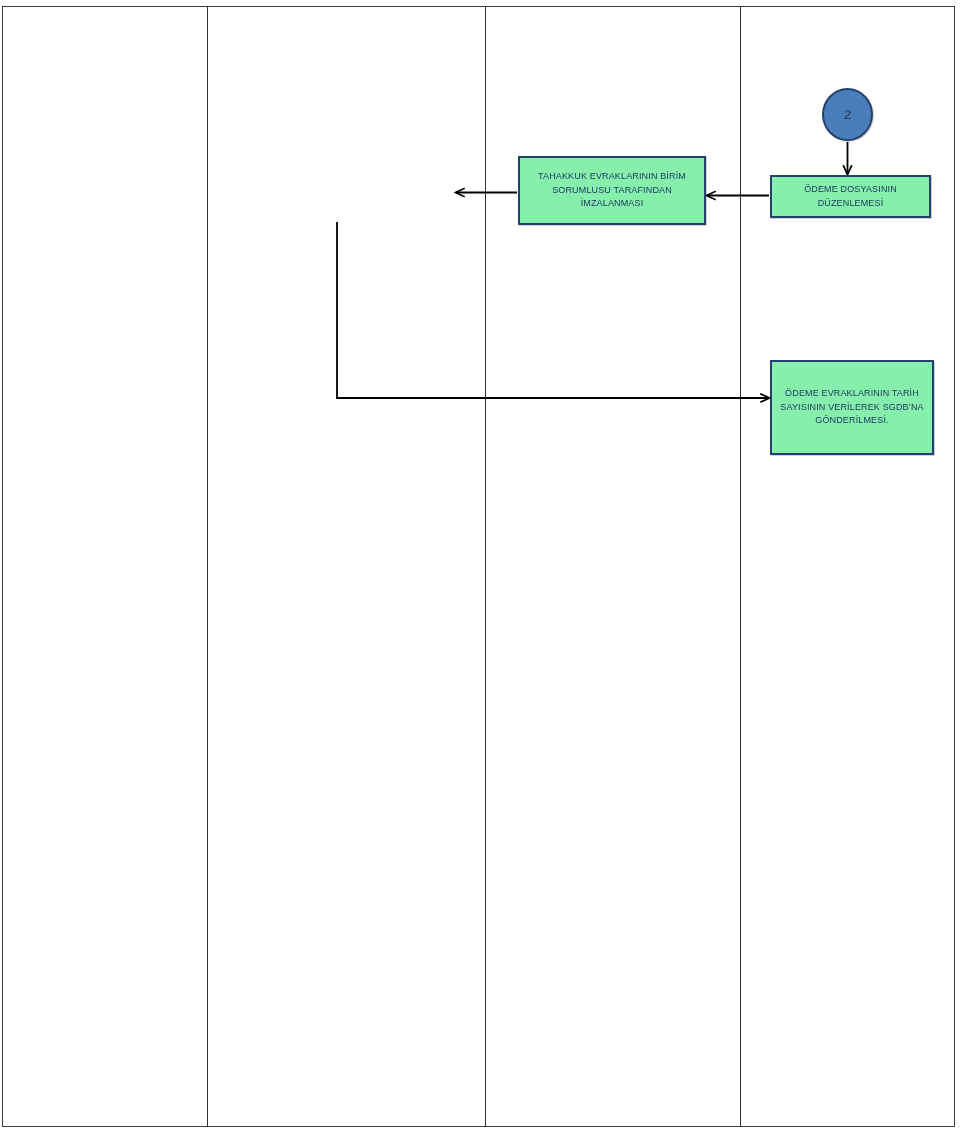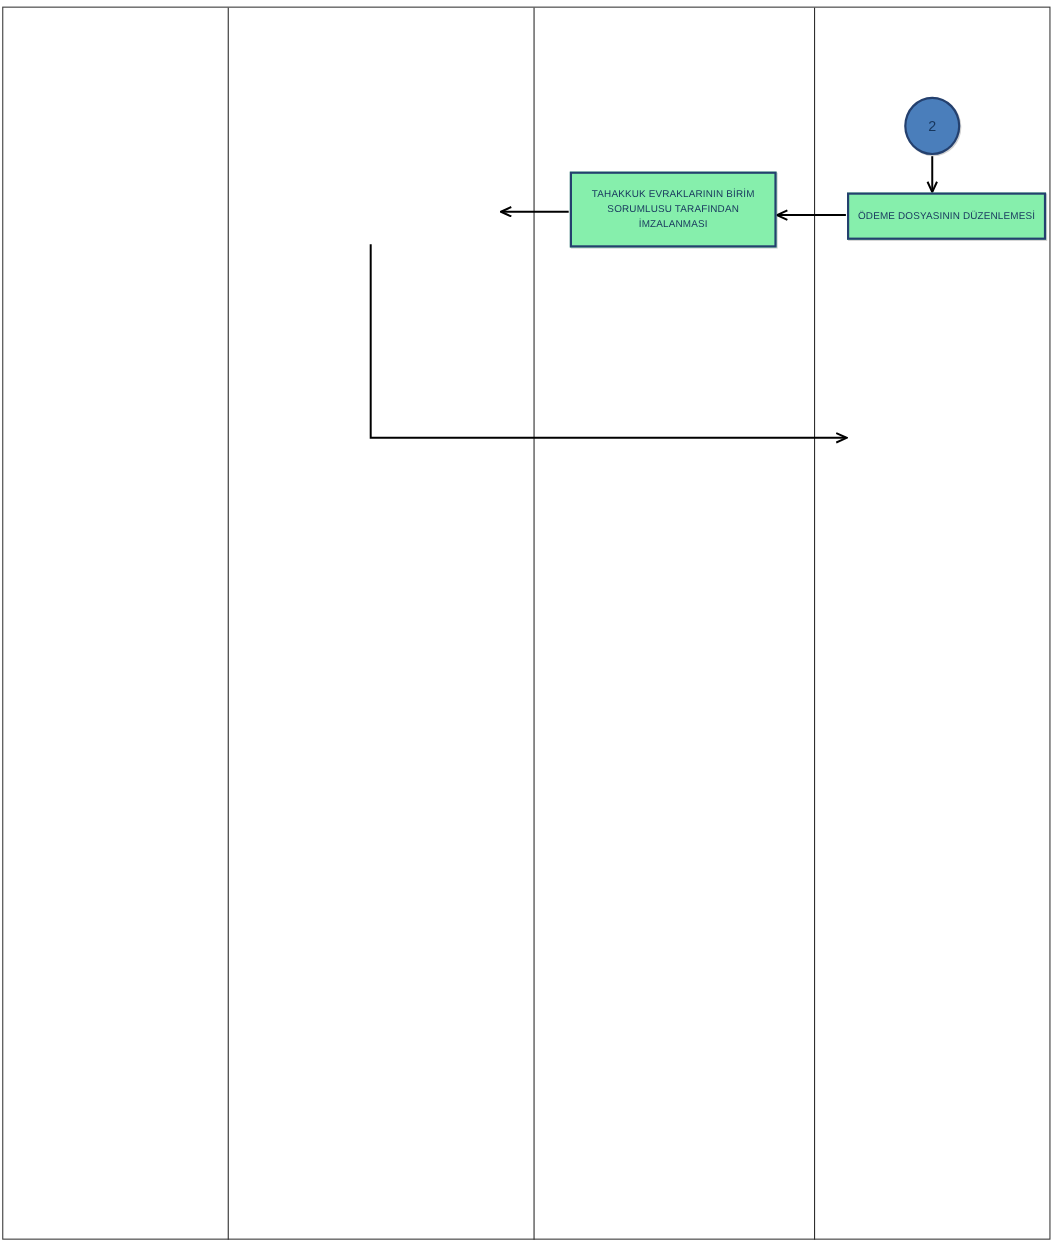--- a/index.html
+++ b/index.html
@@ -56,21 +56,21 @@
     letter-spacing: 0.15px;
     box-shadow: 1px 1px 0 rgba(0,0,0,0.18);
   }
   .node .node-text {
     display: block;
     padding: 0 5px;
   }
 
   #node-sign-president { left: 222px; top: 171px; width: 233px; height: 51px; }
   #node-sign-unit      { left: 518px; top: 156px; width: 188px; height: 69px; }
-  #node-payment-file   { left: 770px; top: 175px; width: 181px; height: 43px; }
+  #node-payment-file   { left: 770px; top: 175px; width: 161px; height: 43px; }
   #node-send-sgdb      { left: 770px; top: 360px; width: 164px; height: 95px; }
 
   
   .connector-circle {
     position: absolute;
     left: 822px;
     top: 88px;
     width: 51px;
     height: 53px;
     box-sizing: border-box;
@@ -127,14 +127,17 @@
 
 
   <div class="node" id="node-sign-unit">
     <span class="node-text">TAHAKKUK EVRAKLARININ BİRİM SORUMLUSU TARAFINDAN İMZALANMASI</span>
   </div>
 
   <div class="node" id="node-payment-file">
     <span class="node-text">ÖDEME DOSYASININ DÜZENLEMESİ</span>
   </div>
 
+  <div class="node" id="node-send-sgdb">
+    <span class="node-text">ÖDEME EVRAKLARININ TARİH SAYISININ VERİLEREK SGDB’NA GÖNDERİLMESİ.</span>
+  </div>
 
 </div>
 
 </body></html>

